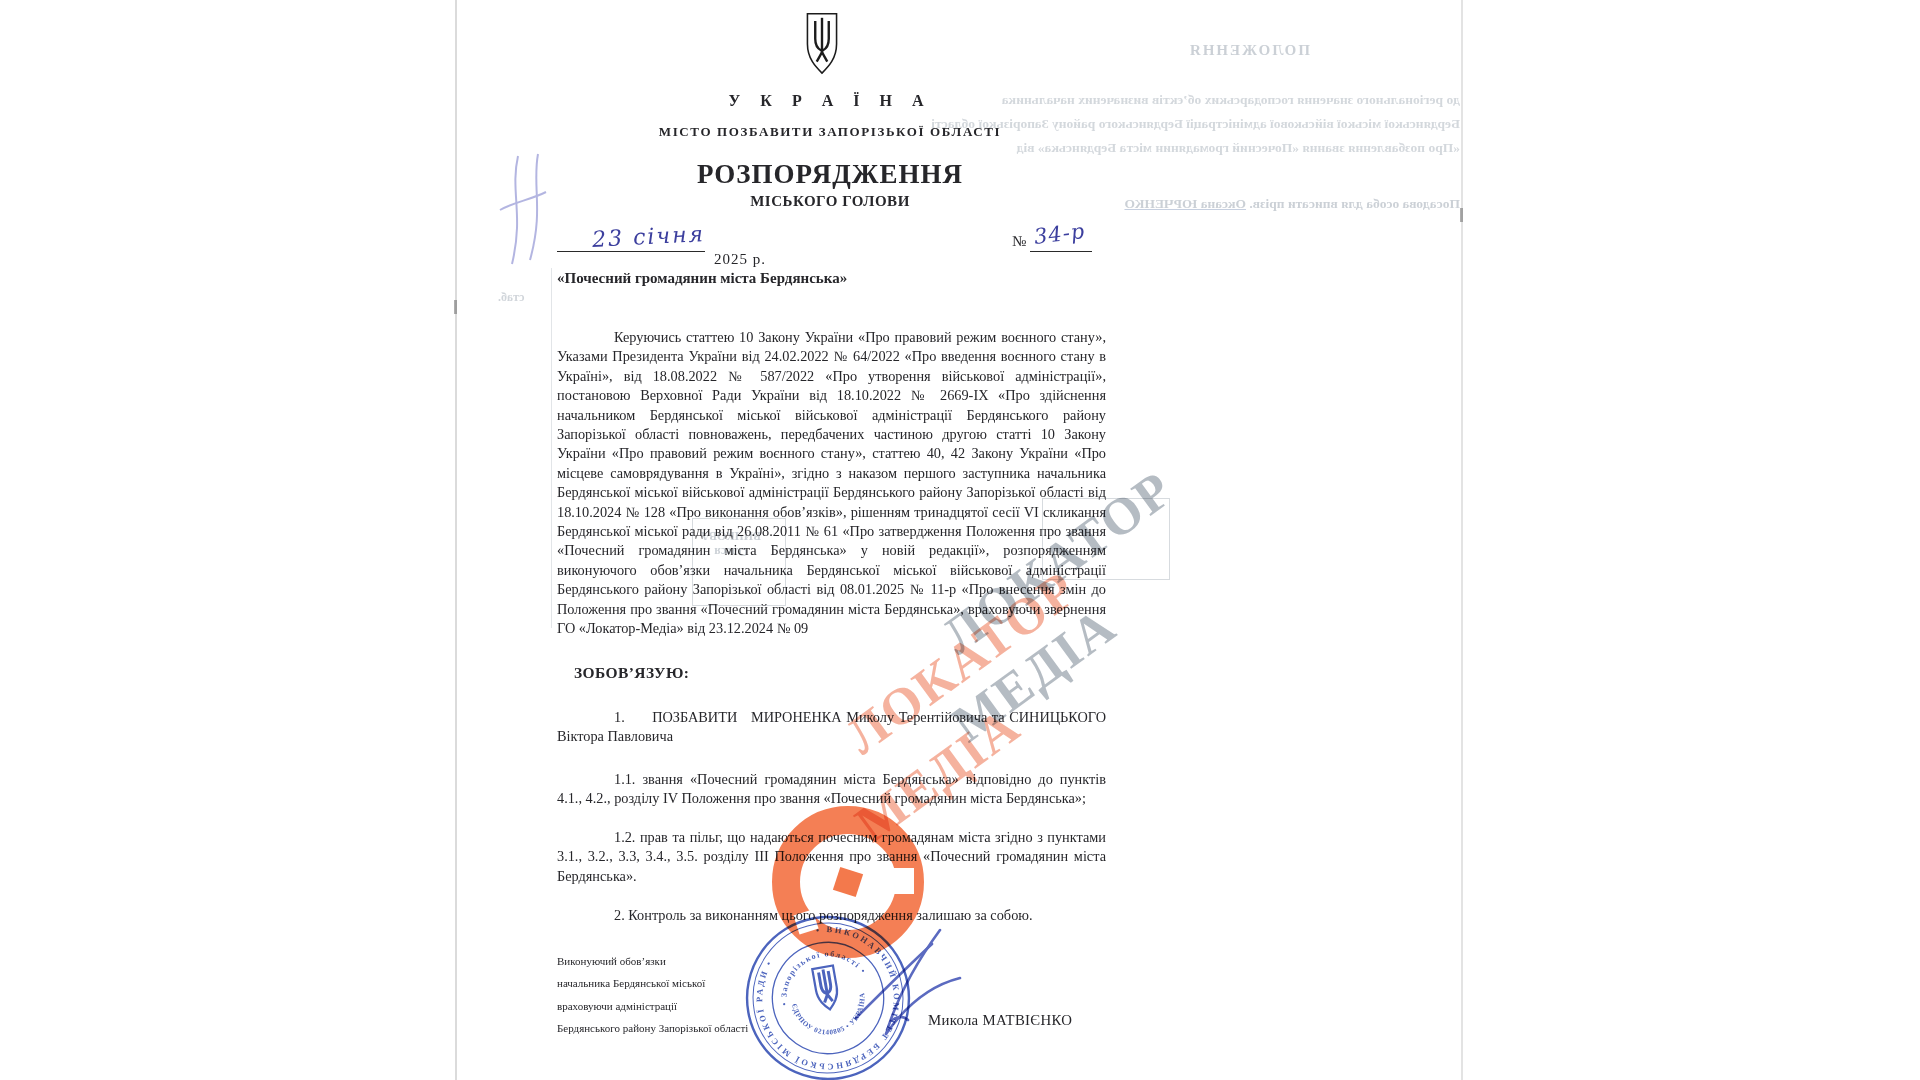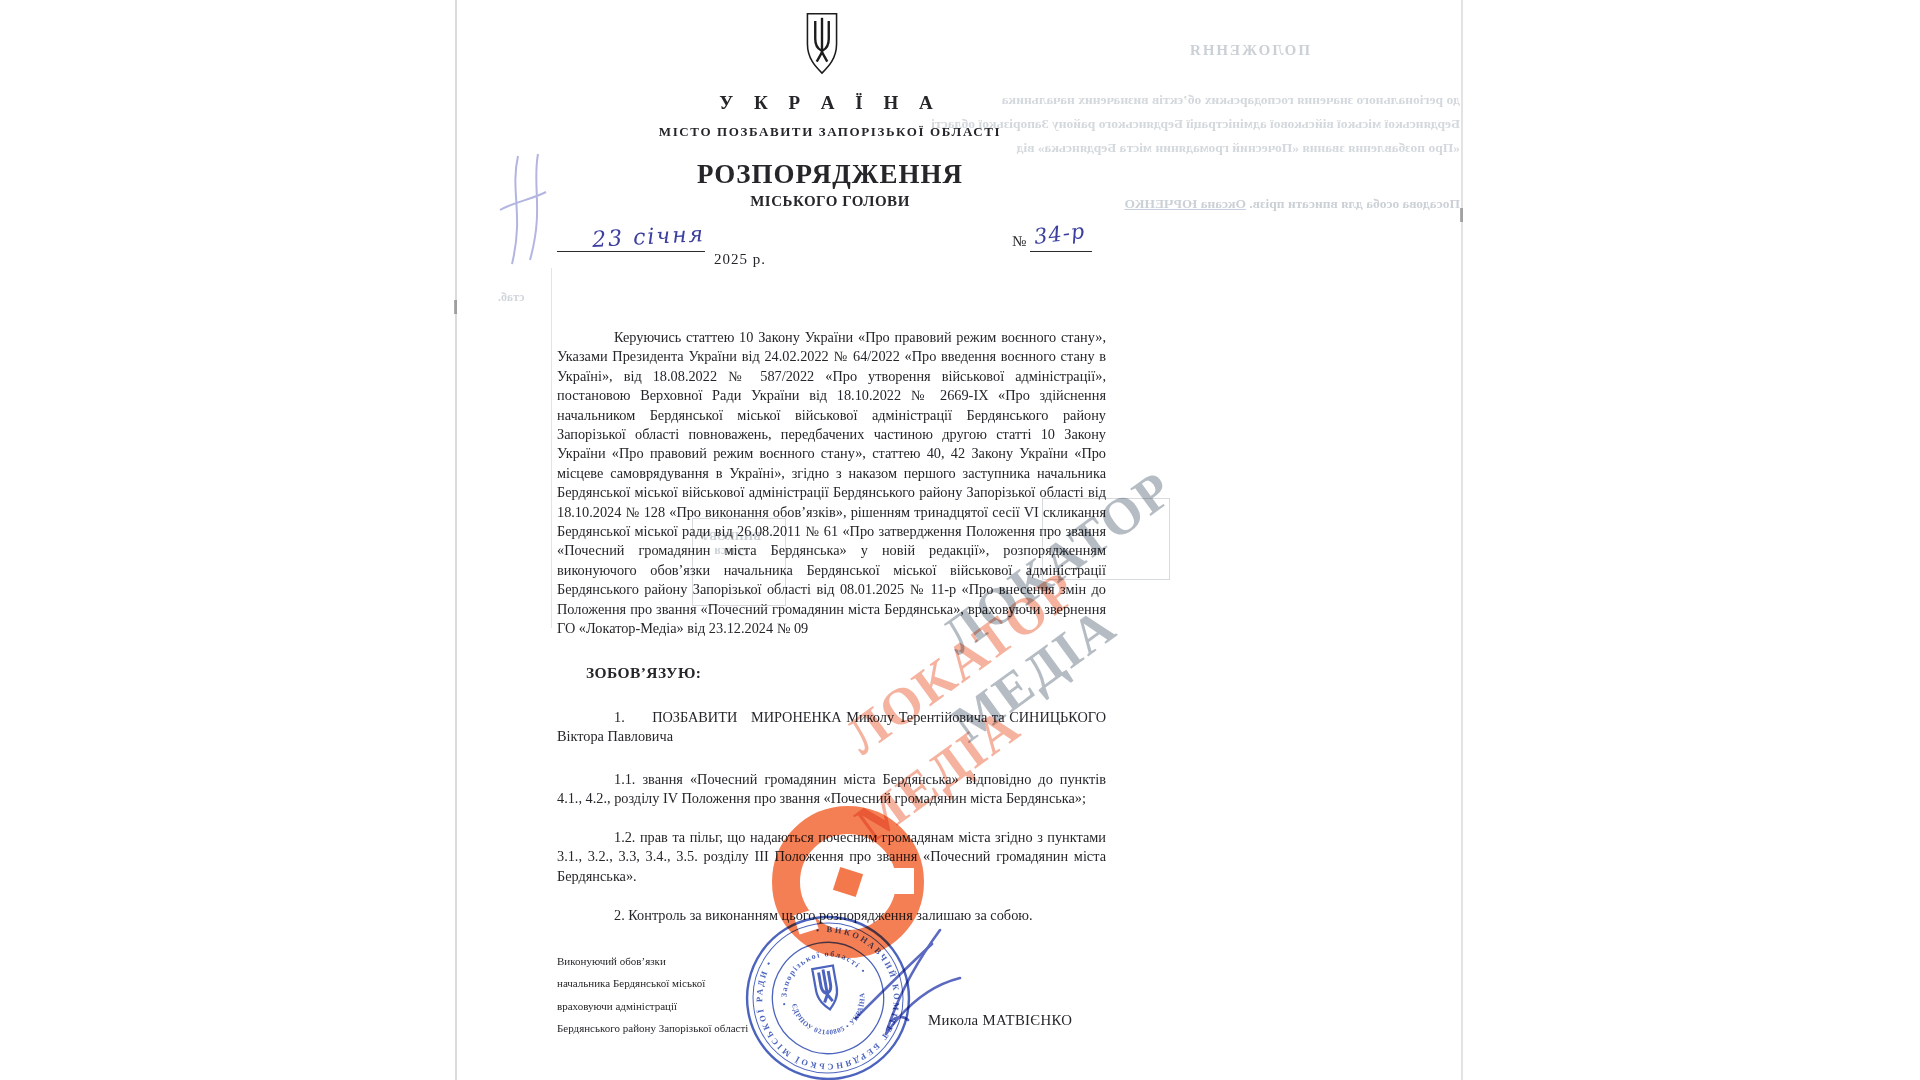--- a/index.html
+++ b/index.html
@@ -25,39 +25,39 @@
   .b-vych{left:688px;top:528px;font-size:12px;line-height:16px;opacity:.5;
           transform:rotate(180deg);width:86px;text-align:center;}
   .ghostbox{position:absolute;border:1px solid rgba(150,160,172,.38);}
   .gb1{left:692px;top:518px;width:92px;height:86px;}
   .gb2{left:1042px;top:498px;width:126px;height:80px;}
   .gb3{left:551px;top:268px;width:1px;height:360px;border:none;background:rgba(190,197,205,.45);}
 
   
   .emblem{left:796px;top:8px;width:52px;height:74px;}
   .hdr{left:556px;width:548px;text-align:center;font-weight:bold;}
-  .country{top:92px;font-size:19px;letter-spacing:8px;}
+  .country{top:92px;font-size:16px;letter-spacing:8px;}
   .cityline{top:124px;font-size:13px;letter-spacing:1.6px;}
   .doctype{top:148px;font-size:27px;letter-spacing:1px;margin-top:11px;}
   .docauthor{top:193px;font-size:15px;letter-spacing:.5px;}
 
   
   .ink{font-family:"DejaVu Serif", serif;font-style:italic;color:#3c3f9e;}
   .hand-date{left:592px;top:224px;font-size:22px;letter-spacing:2px;transform:rotate(-3deg);}
   .date-line{left:557px;top:251px;width:148px;height:1px;background:#2a2a2a;}
   .year{left:714px;top:231px;font-size:15px;letter-spacing:1px;margin-top:20px;}
   .num-label{left:1012px;top:233px;font-size:15px;}
   .hand-num{left:1034px;top:222px;font-size:21px;transform:rotate(-7deg);letter-spacing:1px;}
   .num-line{left:1030px;top:251px;width:62px;height:1px;background:#2a2a2a;}
 
   
   .subject{left:557px;top:268px;width:548px;font-weight:bold;font-size:15px;line-height:21px;}
   .para{left:557px;width:549px;font-size:14.3px;line-height:19.4px;text-align:justify;margin:0;}
   .preamble{top:328px;text-indent:57px;}
-  .order-head{left:586px;top:664px;font-weight:bold;font-size:15.5px;letter-spacing:.4px;}
+  .order-head{left:574px;top:664px;font-weight:bold;font-size:15.5px;letter-spacing:.4px;}
   .it1{top:708px;text-indent:57px;}
   .it11{top:770px;text-indent:57px;}
   .it12{top:828px;text-indent:57px;}
   .it2{top:906px;text-indent:57px;}
 
   
   .signoff{left:557px;top:950px;font-size:11px;line-height:22.3px;}
   .signer-name{left:928px;top:1012px;font-size:14.8px;letter-spacing:.3px;}
 
   
@@ -131,20 +131,21 @@
 
     <svg class="abs pen-flourish" viewBox="0 0 80 120">
       <g fill="none" stroke="#6a6ec4" stroke-width="2">
         <path d="M28 4 C20 40 34 62 22 112"></path>
         <path d="M48 2 C42 34 54 58 40 108"></path>
         <path d="M10 58 C24 50 40 48 56 40"></path>
       </g>
     </svg>
 
     <div class="abs subject">
+      <div>«Почесний громадянин міста Бердянська»</div>
     </div>
 
     <p class="abs para preamble">Керуючись статтею 10 Закону України «Про правовий режим воєнного стану», Указами Президента України  від 24.02.2022 № 64/2022 «Про введення воєнного стану в Україні», від 18.08.2022 № 587/2022 «Про утворення військової адміністрації», постановою Верховної Ради України від 18.10.2022 № 2669-ІХ «Про здійснення начальником Бердянської міської військової адміністрації Бердянського району Запорізької області повноважень, передбачених частиною другою статті 10 Закону України «Про правовий режим воєнного стану», статтею 40, 42 Закону України «Про місцеве самоврядування в Україні», згідно з наказом першого заступника начальника Бердянської міської військової адміністрації Бердянського району Запорізької області від 18.10.2024 № 128 «Про виконання обов’язків», рішенням тринадцятої сесії VI скликання Бердянської міської ради від 26.08.2011 № 61 «Про затвердження Положення про звання «Почесний громадянин міста Бердянська» у новій редакції», розпорядженням виконуючого обов’язки начальника Бердянської міської військової адміністрації Бердянського району Запорізької області від 08.01.2025 № 11-р «Про внесення змін до Положення про звання «Почесний громадянин міста Бердянська», враховуючи звернення ГО «Локатор-Медіа» від 23.12.2024 № 09</p>
 
     <div class="abs order-head">ЗОБОВ’ЯЗУЮ:</div>
     <p class="abs para it1">1.&nbsp;&nbsp;&nbsp;&nbsp;&nbsp;&nbsp;ПОЗБАВИТИ&nbsp;&nbsp; МИРОНЕНКА Миколу Терентійовича та СИНИЦЬКОГО Віктора Павловича</p>
     <p class="abs para it11">1.1. звання «Почесний громадянин міста Бердянська» відповідно до пунктів 4.1., 4.2.,  розділу IV Положення про звання «Почесний громадянин міста Бердянська»;</p>
     <p class="abs para it12">1.2. прав та пільг, що надаються почесним громадянам міста згідно з пунктами 3.1., 3.2., 3.3, 3.4., 3.5. розділу ІІІ Положення про звання «Почесний громадянин міста Бердянська».</p>
     <p class="abs para it2">2.  Контроль за виконанням цього розпорядження залишаю за собою.</p>
 

